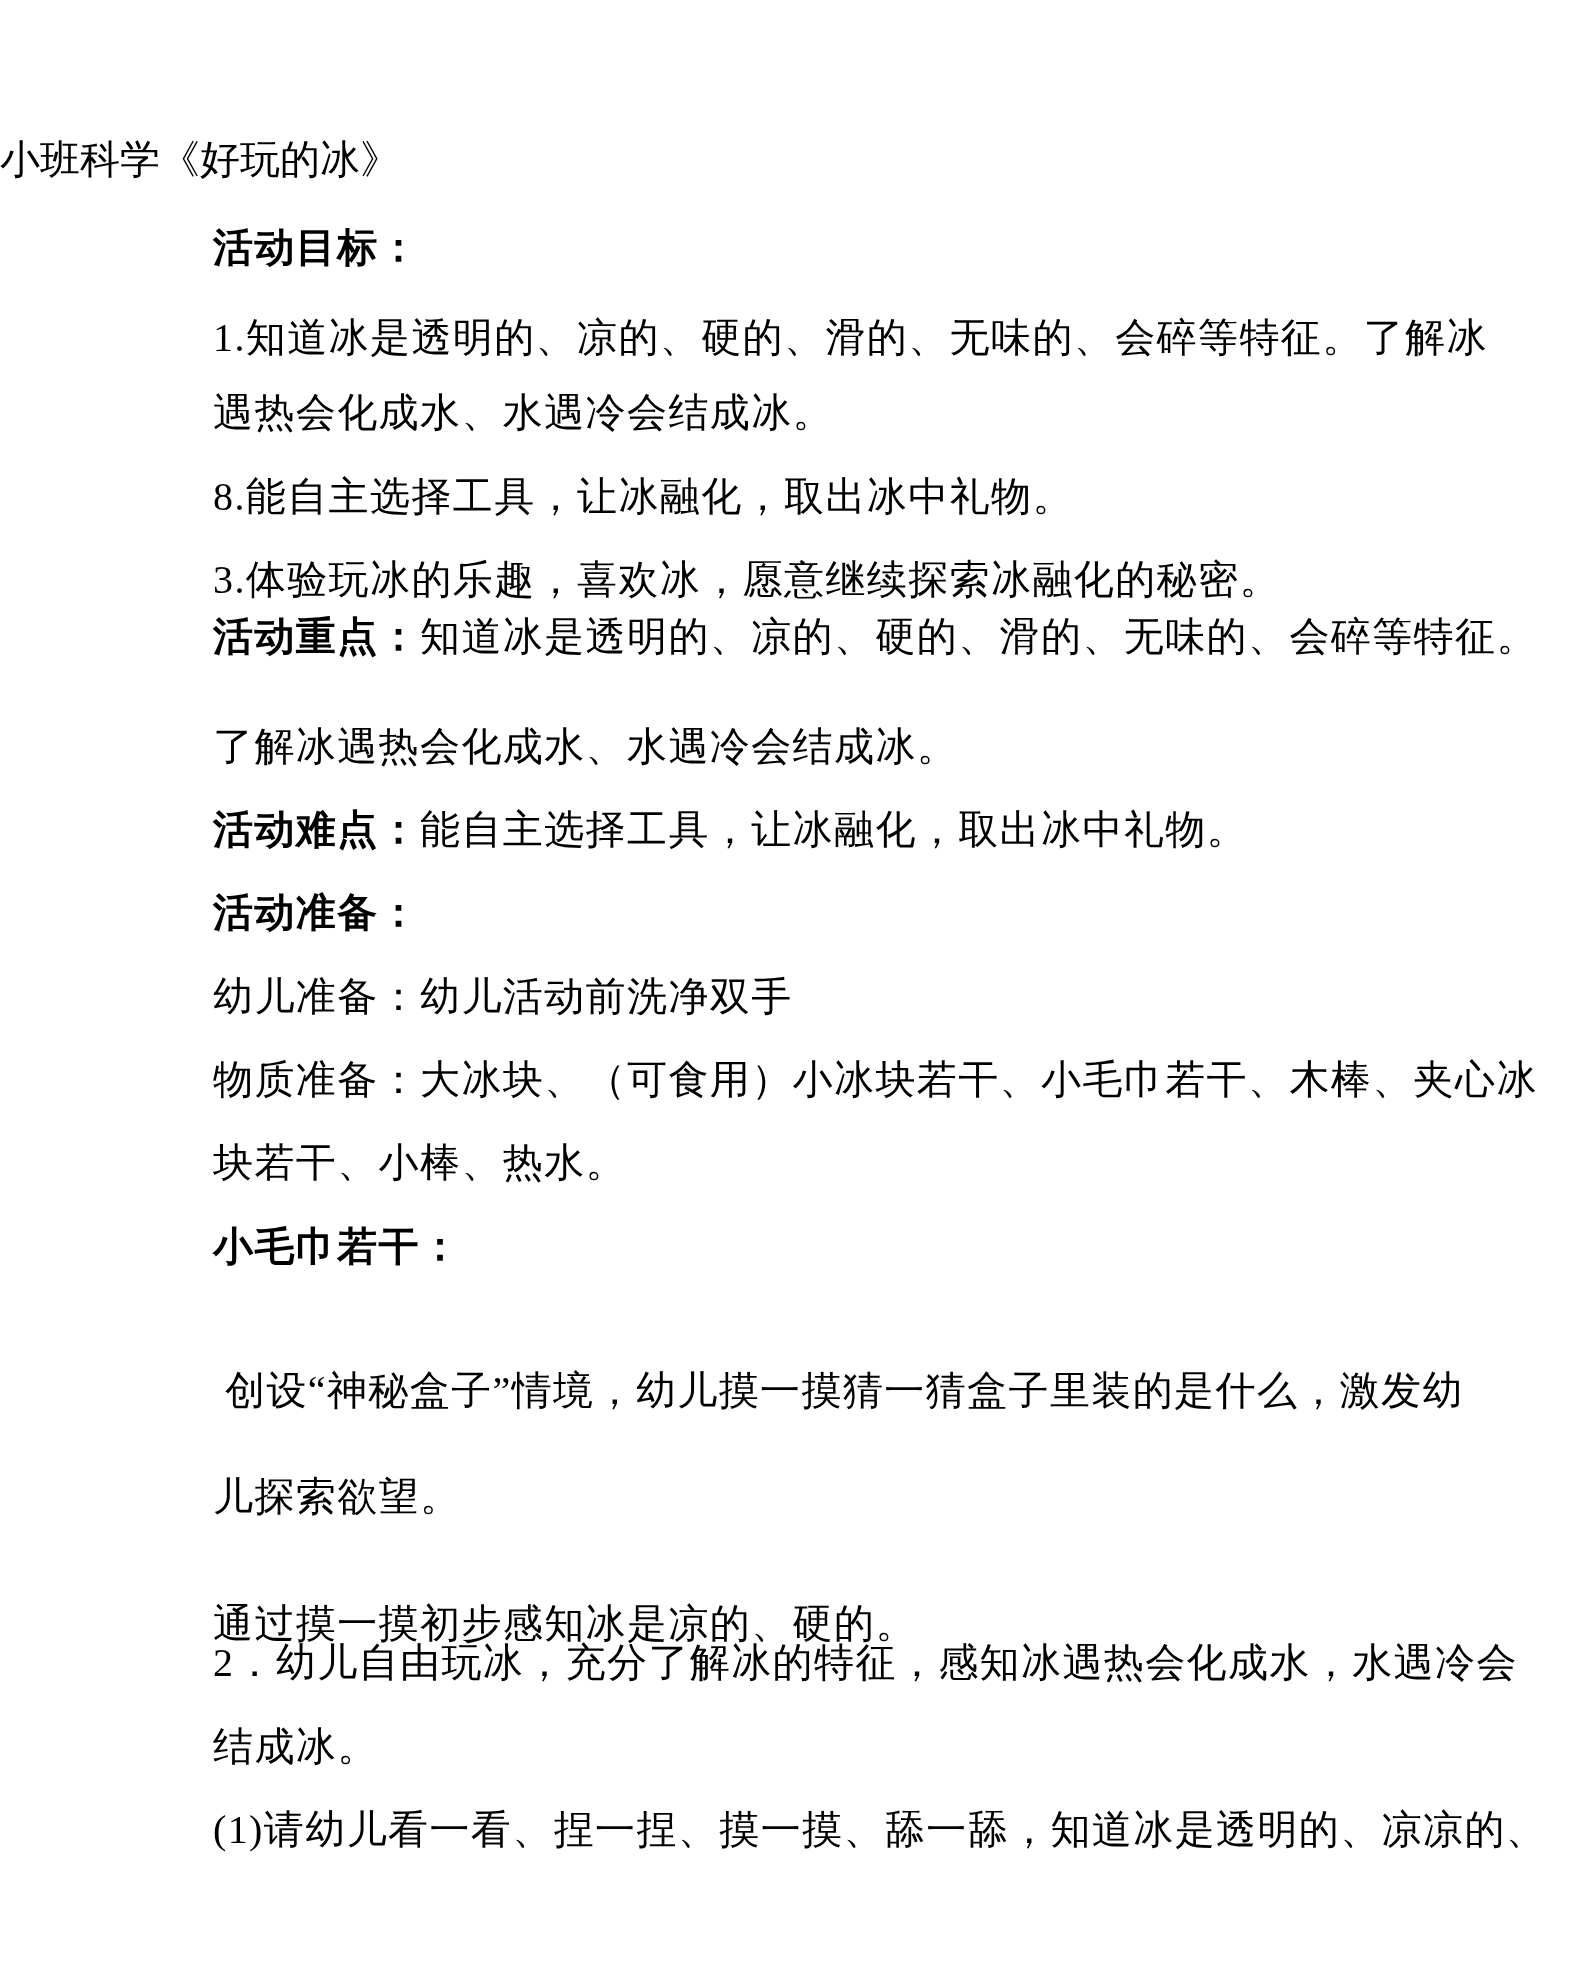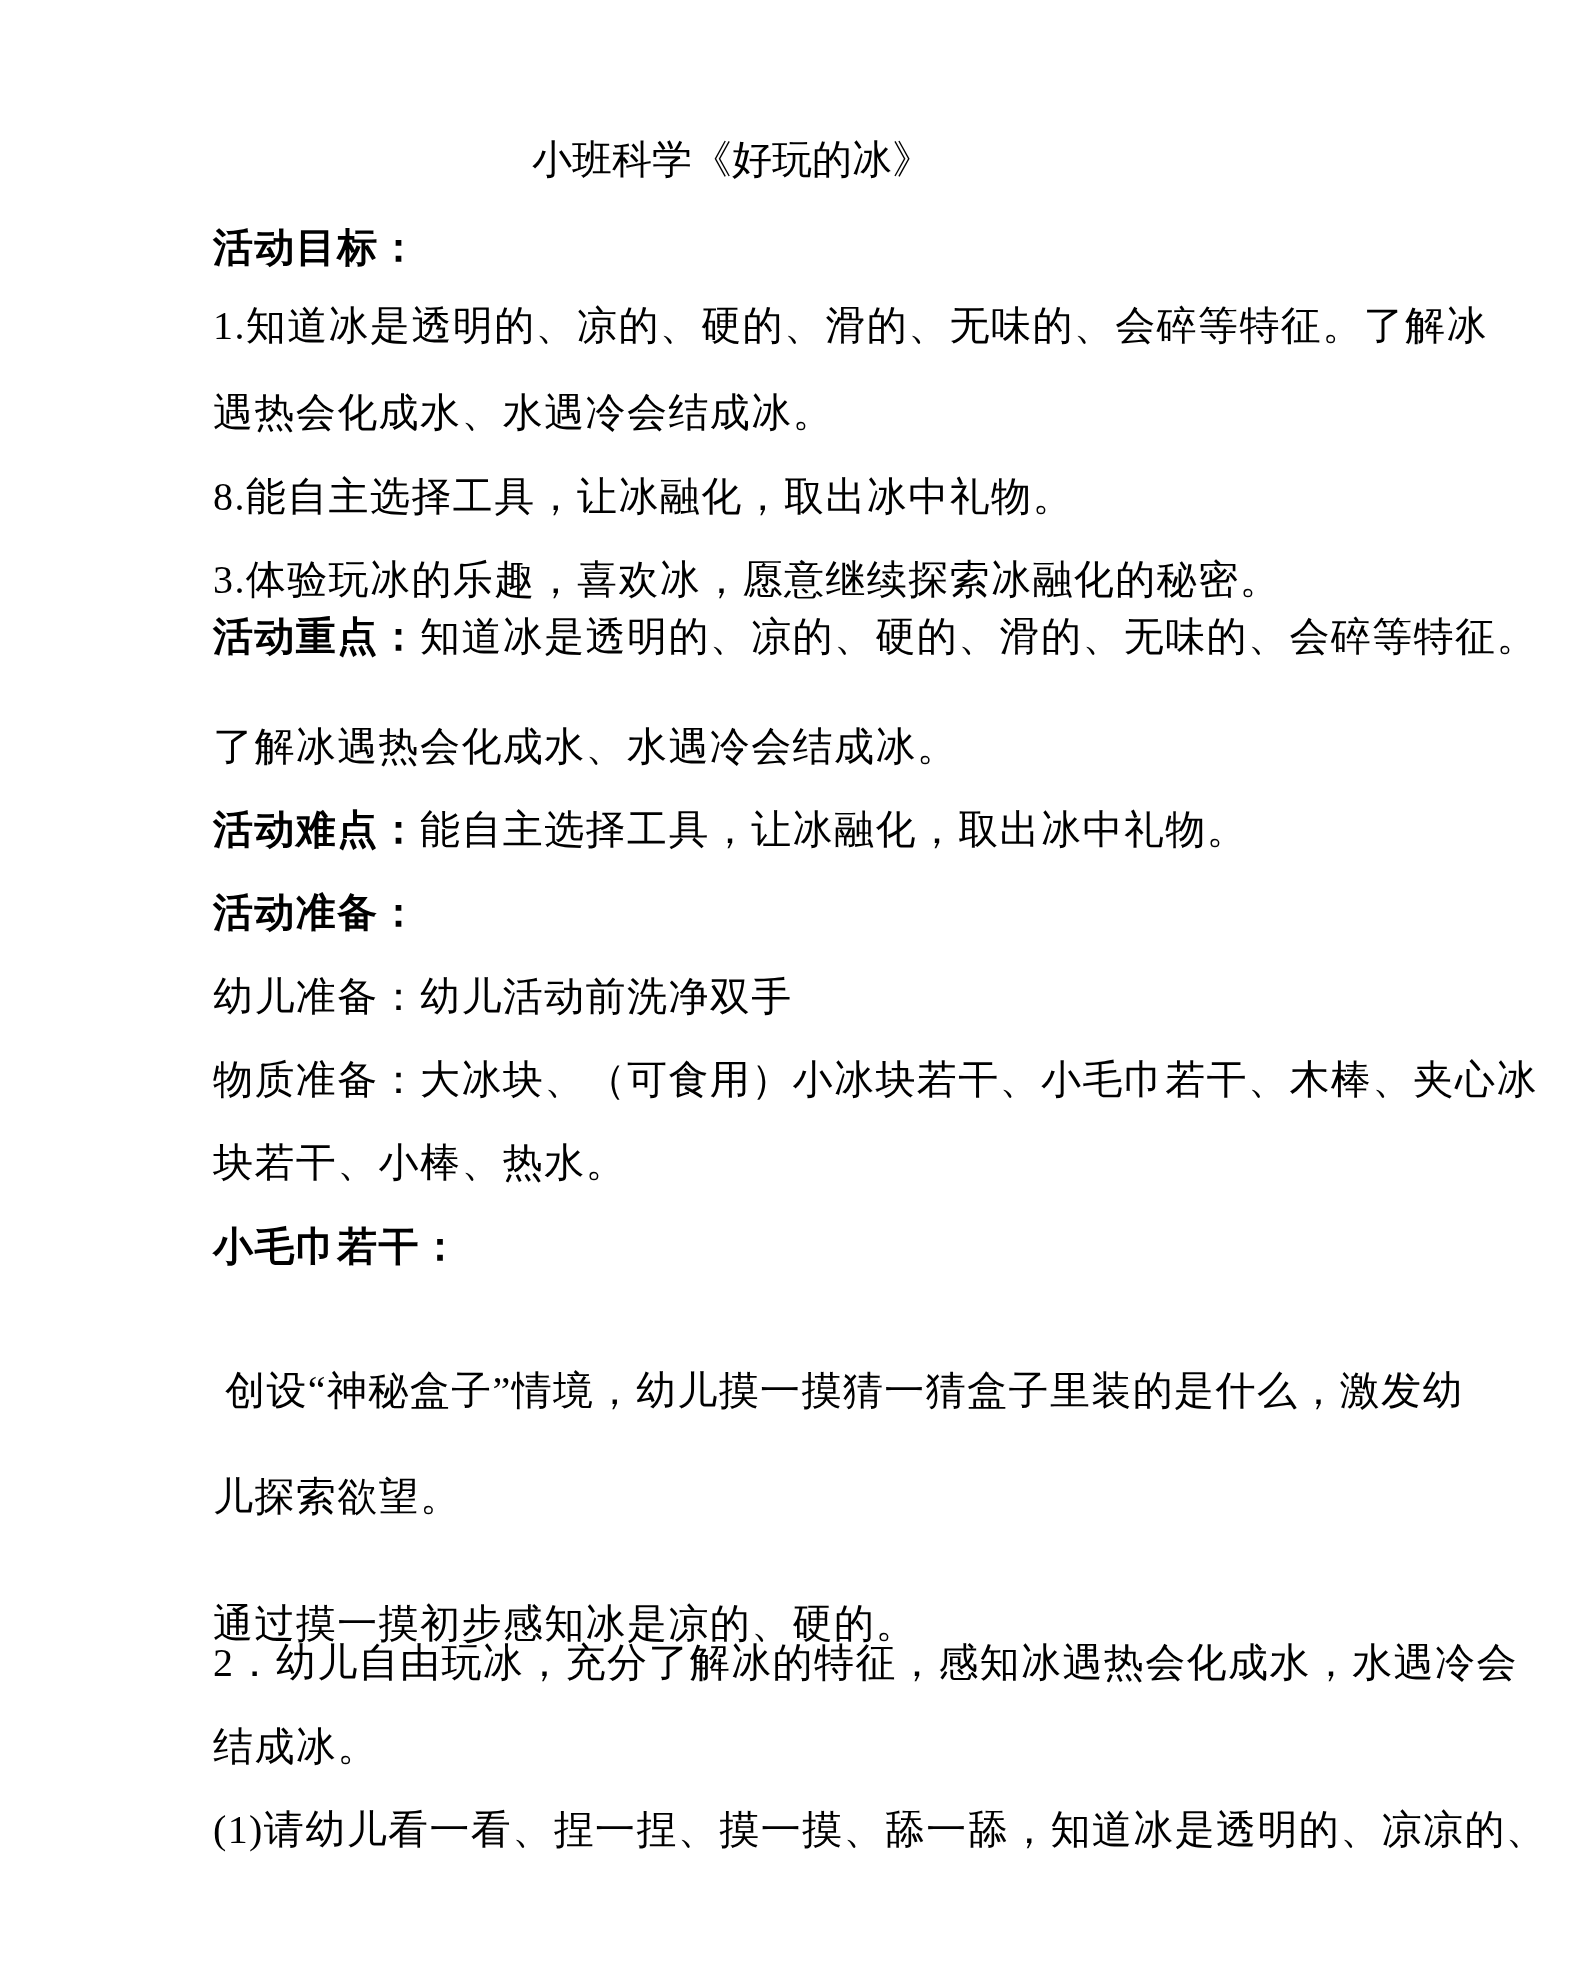--- a/index.html
+++ b/index.html
@@ -21,21 +21,21 @@
     top: 0;
     width: 1586px;
     height: 1986px;
     background: #ffffff;
   }
   .title {
     position: absolute;
     top: 136px;
     left: 0;
     width: 1464px;
-    text-align: center;
+    text-align: left;
     font-size: 40px;
     line-height: 48px;
     white-space: nowrap;
     padding-left: 0px;
     box-sizing: border-box;
   }
   .line {
     position: absolute;
     left: 213px;
     font-size: 40px;
@@ -48,21 +48,21 @@
   }
 </style>
 </head>
 <body>
 
 <div class="page">
 
   <div class="title">小班科学《好玩的冰》</div>
 
   <div class="line bold" style="top:226px;">活动目标：</div>
-  <div class="line" style="top:304px;">1.知道冰是透明的、凉的、硬的、滑的、无味的、会碎等特征。了解冰</div>
+  <div class="line" style="top:316px;">1.知道冰是透明的、凉的、硬的、滑的、无味的、会碎等特征。了解冰</div>
   <div class="line" style="top:391px;">遇热会化成水、水遇冷会结成冰。</div>
   <div class="line" style="top:475px;">8.能自主选择工具，让冰融化，取出冰中礼物。</div>
   <div class="line" style="top:558px;">3.体验玩冰的乐趣，喜欢冰，愿意继续探索冰融化的秘密。</div>
 
   <div class="line" style="top:615px;">
     <span class="bold">活动重点：</span><span>知道冰是透明的、凉的、硬的、滑的、无味的、会碎等特征。</span>
   </div>
   <div class="line" style="top:725px;text-align:center;">了解冰遇热会化成水、水遇冷会结成冰。</div>
 
   <div class="line" style="top:808px;">

